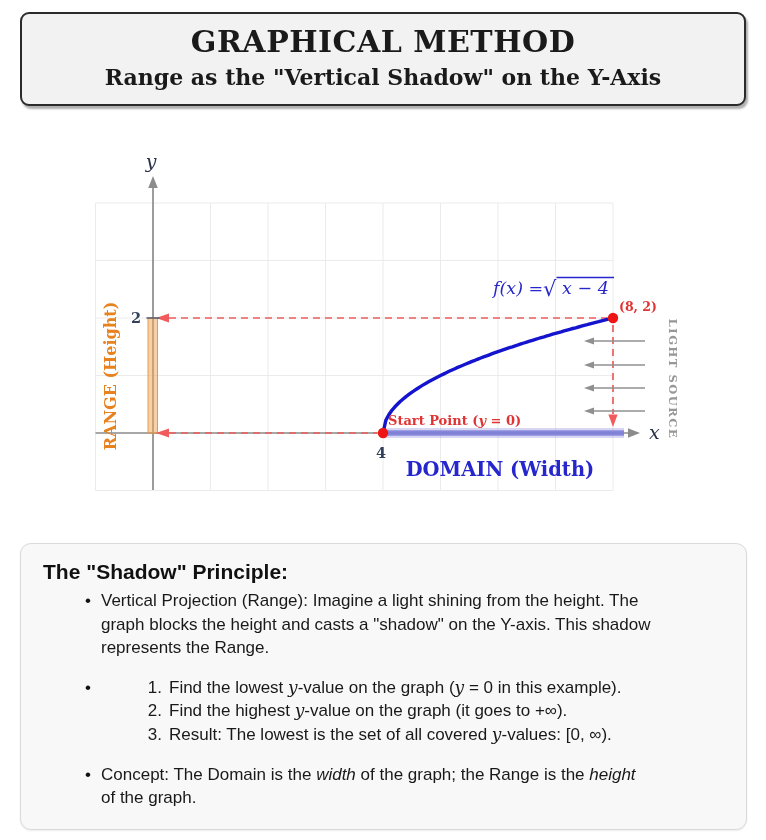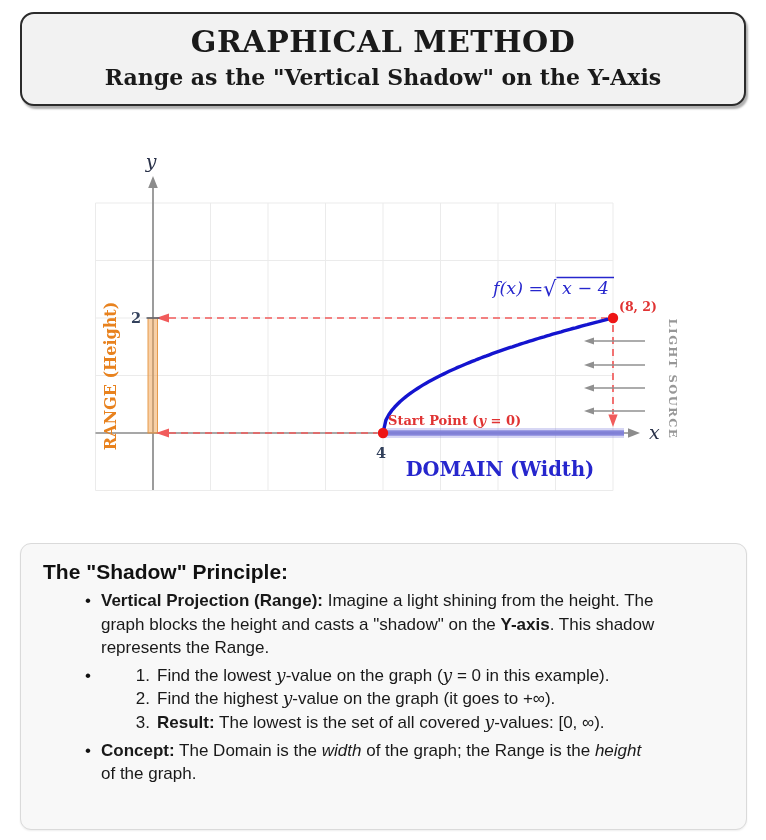--- a/index.html
+++ b/index.html
@@ -6,21 +6,21 @@
   body{
     width:766px;height:840px;position:relative;overflow:hidden;
     background:#ffffff;
     font-family:"Liberation Sans","DejaVu Sans",sans-serif;
     color:#191919;
   }
   
   .title-box{
     position:absolute;left:20px;top:12px;width:726px;height:94px;
     box-sizing:border-box;background:#f2f2f2;
-    border:2px solid #2b2b2b;border-radius:14px;
+    border:2px solid #2b2b2b;border-radius:9px;
     box-shadow:2px 3px 2px rgba(110,110,110,0.55);
     text-align:center;
     font-family:"DejaVu Serif","Liberation Serif",serif;
     color:#1a1a1a;
   }
   .title-box .title{font-size:30px;font-weight:bold;line-height:34px;margin-top:11px;letter-spacing:0.5px;}
   .title-box .subtitle{font-size:22px;font-weight:bold;line-height:30px;margin-top:3px;}
   
   .graph-wrap{position:absolute;left:85px;top:145px;width:600px;height:360px;}
   svg text{font-family:"DejaVu Serif","Liberation Serif",serif;}
@@ -29,25 +29,25 @@
     position:absolute;left:20px;top:543px;width:727px;height:287px;
     box-sizing:border-box;background:#f8f8f8;
     border:1.5px solid #dadada;border-radius:11px;
     box-shadow:0 1px 2px rgba(0,0,0,0.07);
     padding:15px 28px 0 22px;
   }
   .pb-heading{font-size:21px;font-weight:bold;line-height:26px;color:#111;}
   ul.pb-list{list-style:none;margin:4px 0 0 0;padding:0 0 0 58px;font-size:17px;line-height:23.6px;}
   ul.pb-list>li{position:relative;max-width:632px;}
   ul.pb-list>li::before{content:"\2022";position:absolute;left:-16px;top:0;color:#111;}
-  ol.pb-steps{list-style:none;margin:4px;padding:0 0 0 26px;}
+  ol.pb-steps{list-style:none;margin:16px;padding:0 0 0 26px;}
   ol.pb-steps>li{max-width:600px;}
   .step-num{display:inline-block;width:19px;text-align:right;margin-right:7px;}
   .mv{font-family:"DejaVu Serif","Liberation Serif",serif;font-style:italic;}
-  b{font-weight:bold;}
+  b{font-weight:normal;}
 </style>
 </head>
 <body>
 
 <div class="title-box">
   <div class="title">GRAPHICAL METHOD</div>
   <div class="subtitle">Range as the "Vertical Shadow" on the Y-Axis</div>
 </div>
 
 <div class="graph-wrap">

